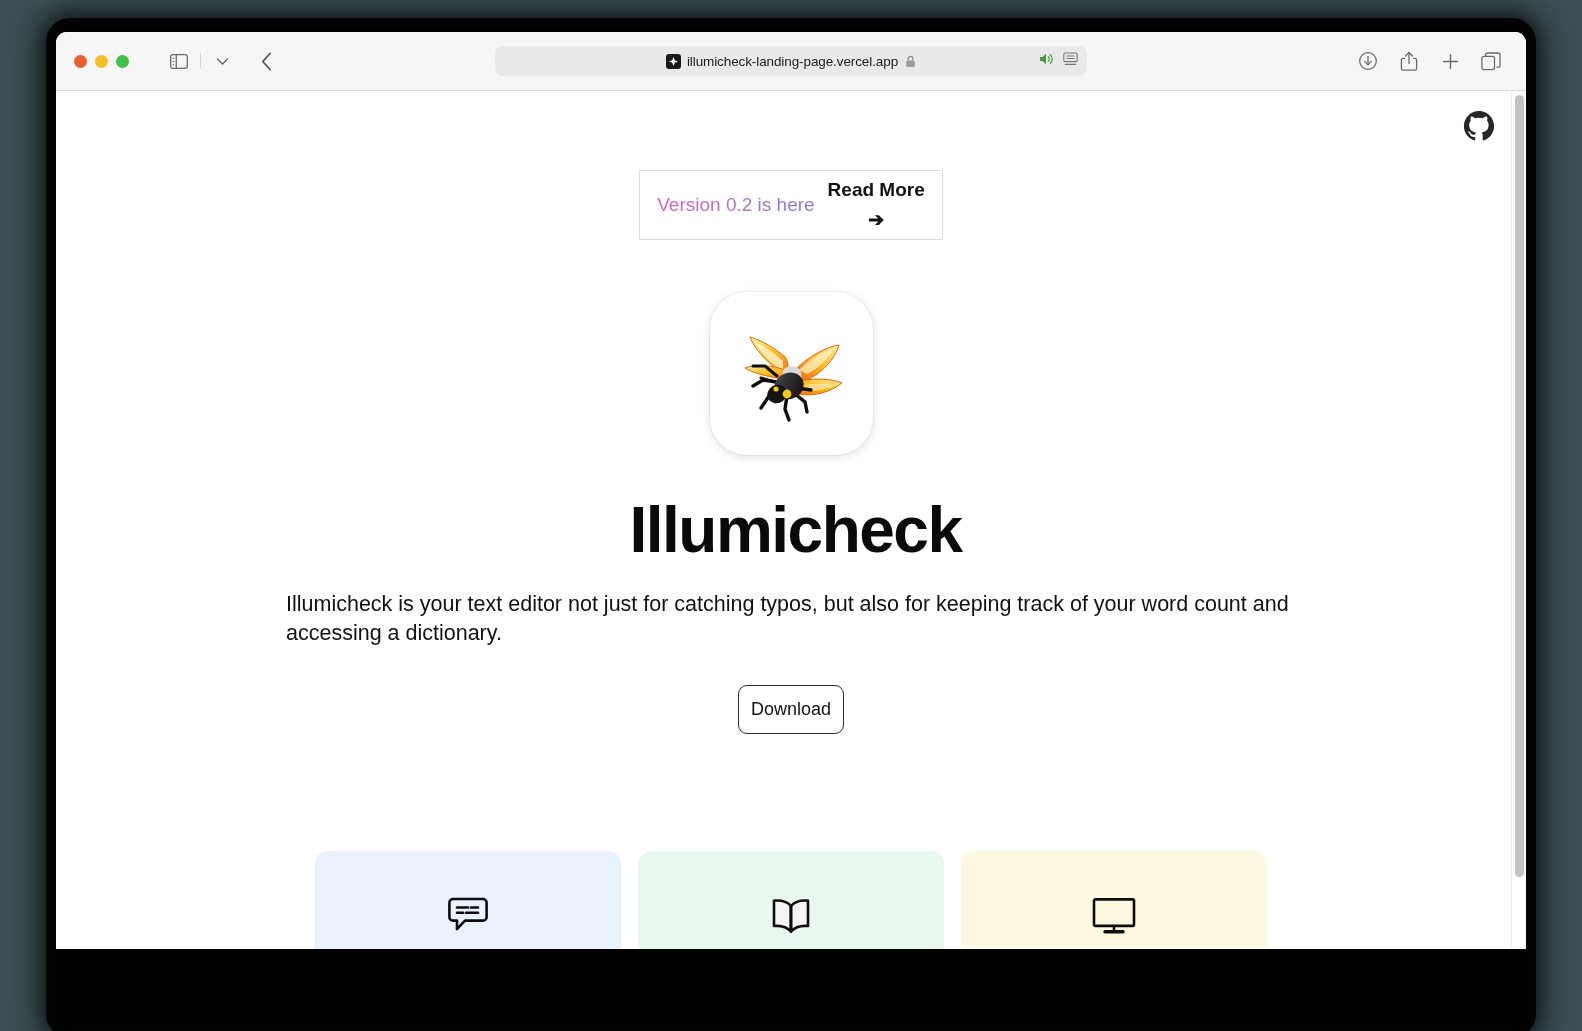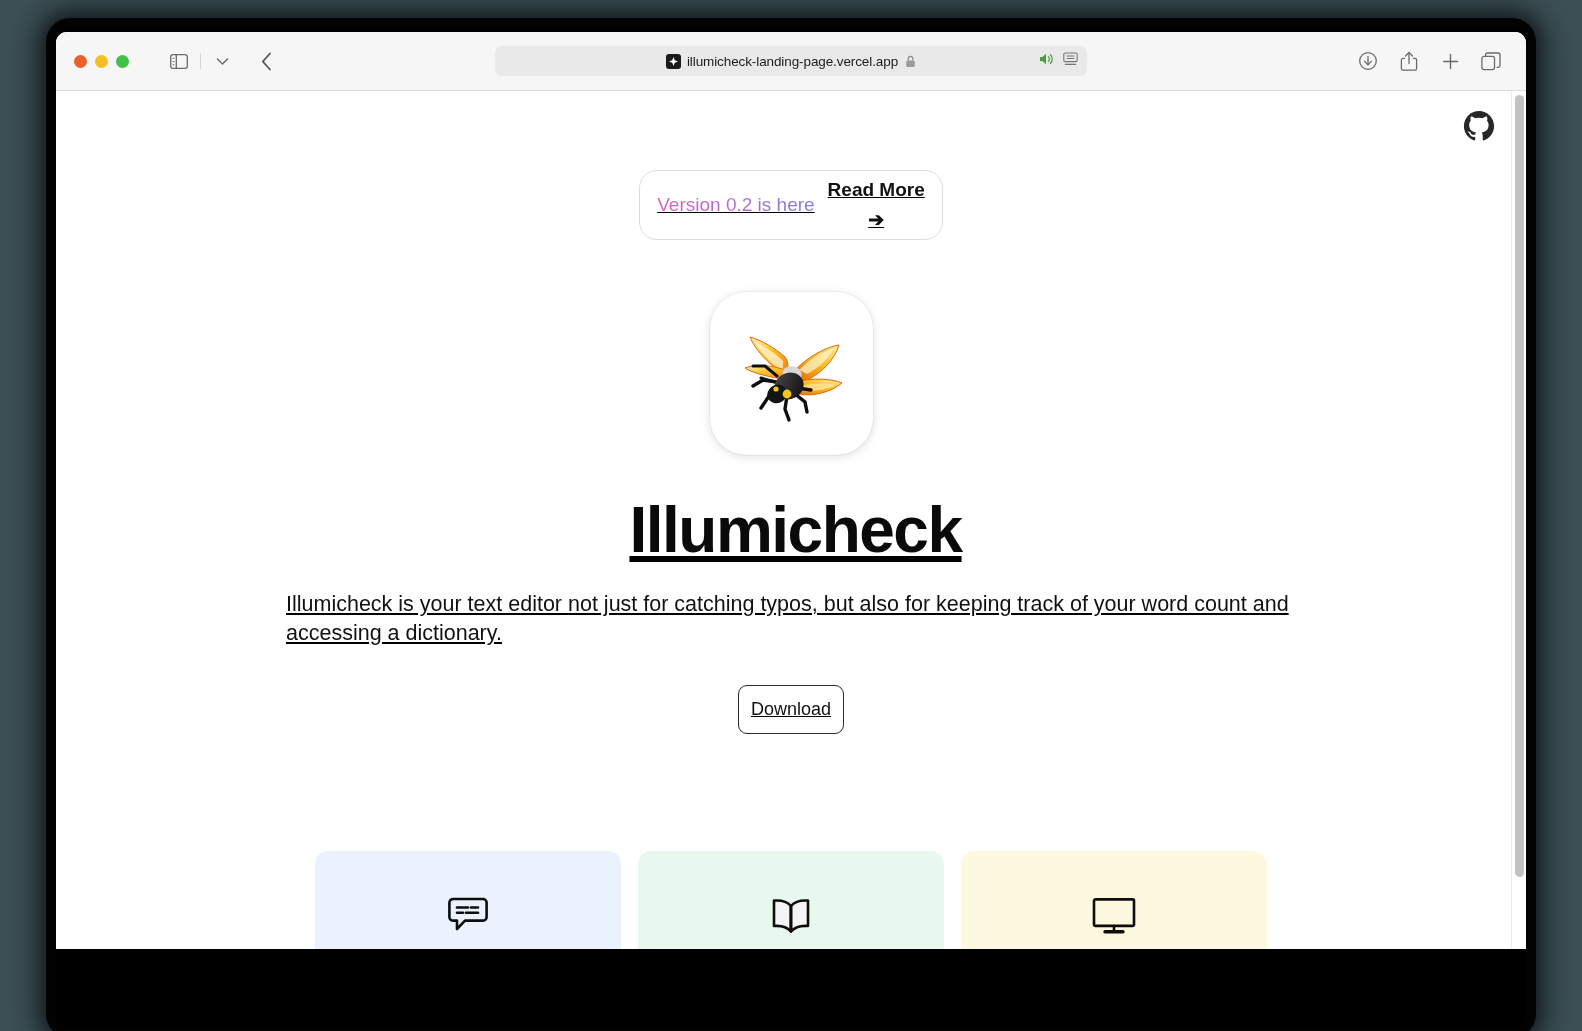--- a/index.html
+++ b/index.html
@@ -33,21 +33,20 @@
 
   .window {
     position: absolute;
     left: 56px;
     top: 32px;
     width: 1470px;
     height: 917px;
     border-radius: 11px 11px 0 0;
     background: #ffffff;
     overflow: hidden;
-    text-decoration: underline;
   }
 
   
   .toolbar {
     position: relative;
     height: 59px;
     background: #f6f6f6;
     border-bottom: 1px solid #dcdcdc;
     display: flex;
     align-items: center;
@@ -168,21 +167,21 @@
     flex-direction: column;
     align-items: center;
   }
 
   
   .version-banner {
     display: inline-flex;
     align-items: center;
     gap: 13px;
     border: 1px solid #dddddd;
-    border-radius: 18px;
+    border-radius: 1px;
     padding: 8px 17px;
     background: #ffffff;
   }
 
   .version-text {
     font-size: 19px;
     font-weight: 400;
     background: linear-gradient(90deg, #d564b6 0%, #c06ac6 35%, #9a74d2 70%, #7b7fd6 100%);
     -webkit-background-clip: text;
     background-clip: text;

